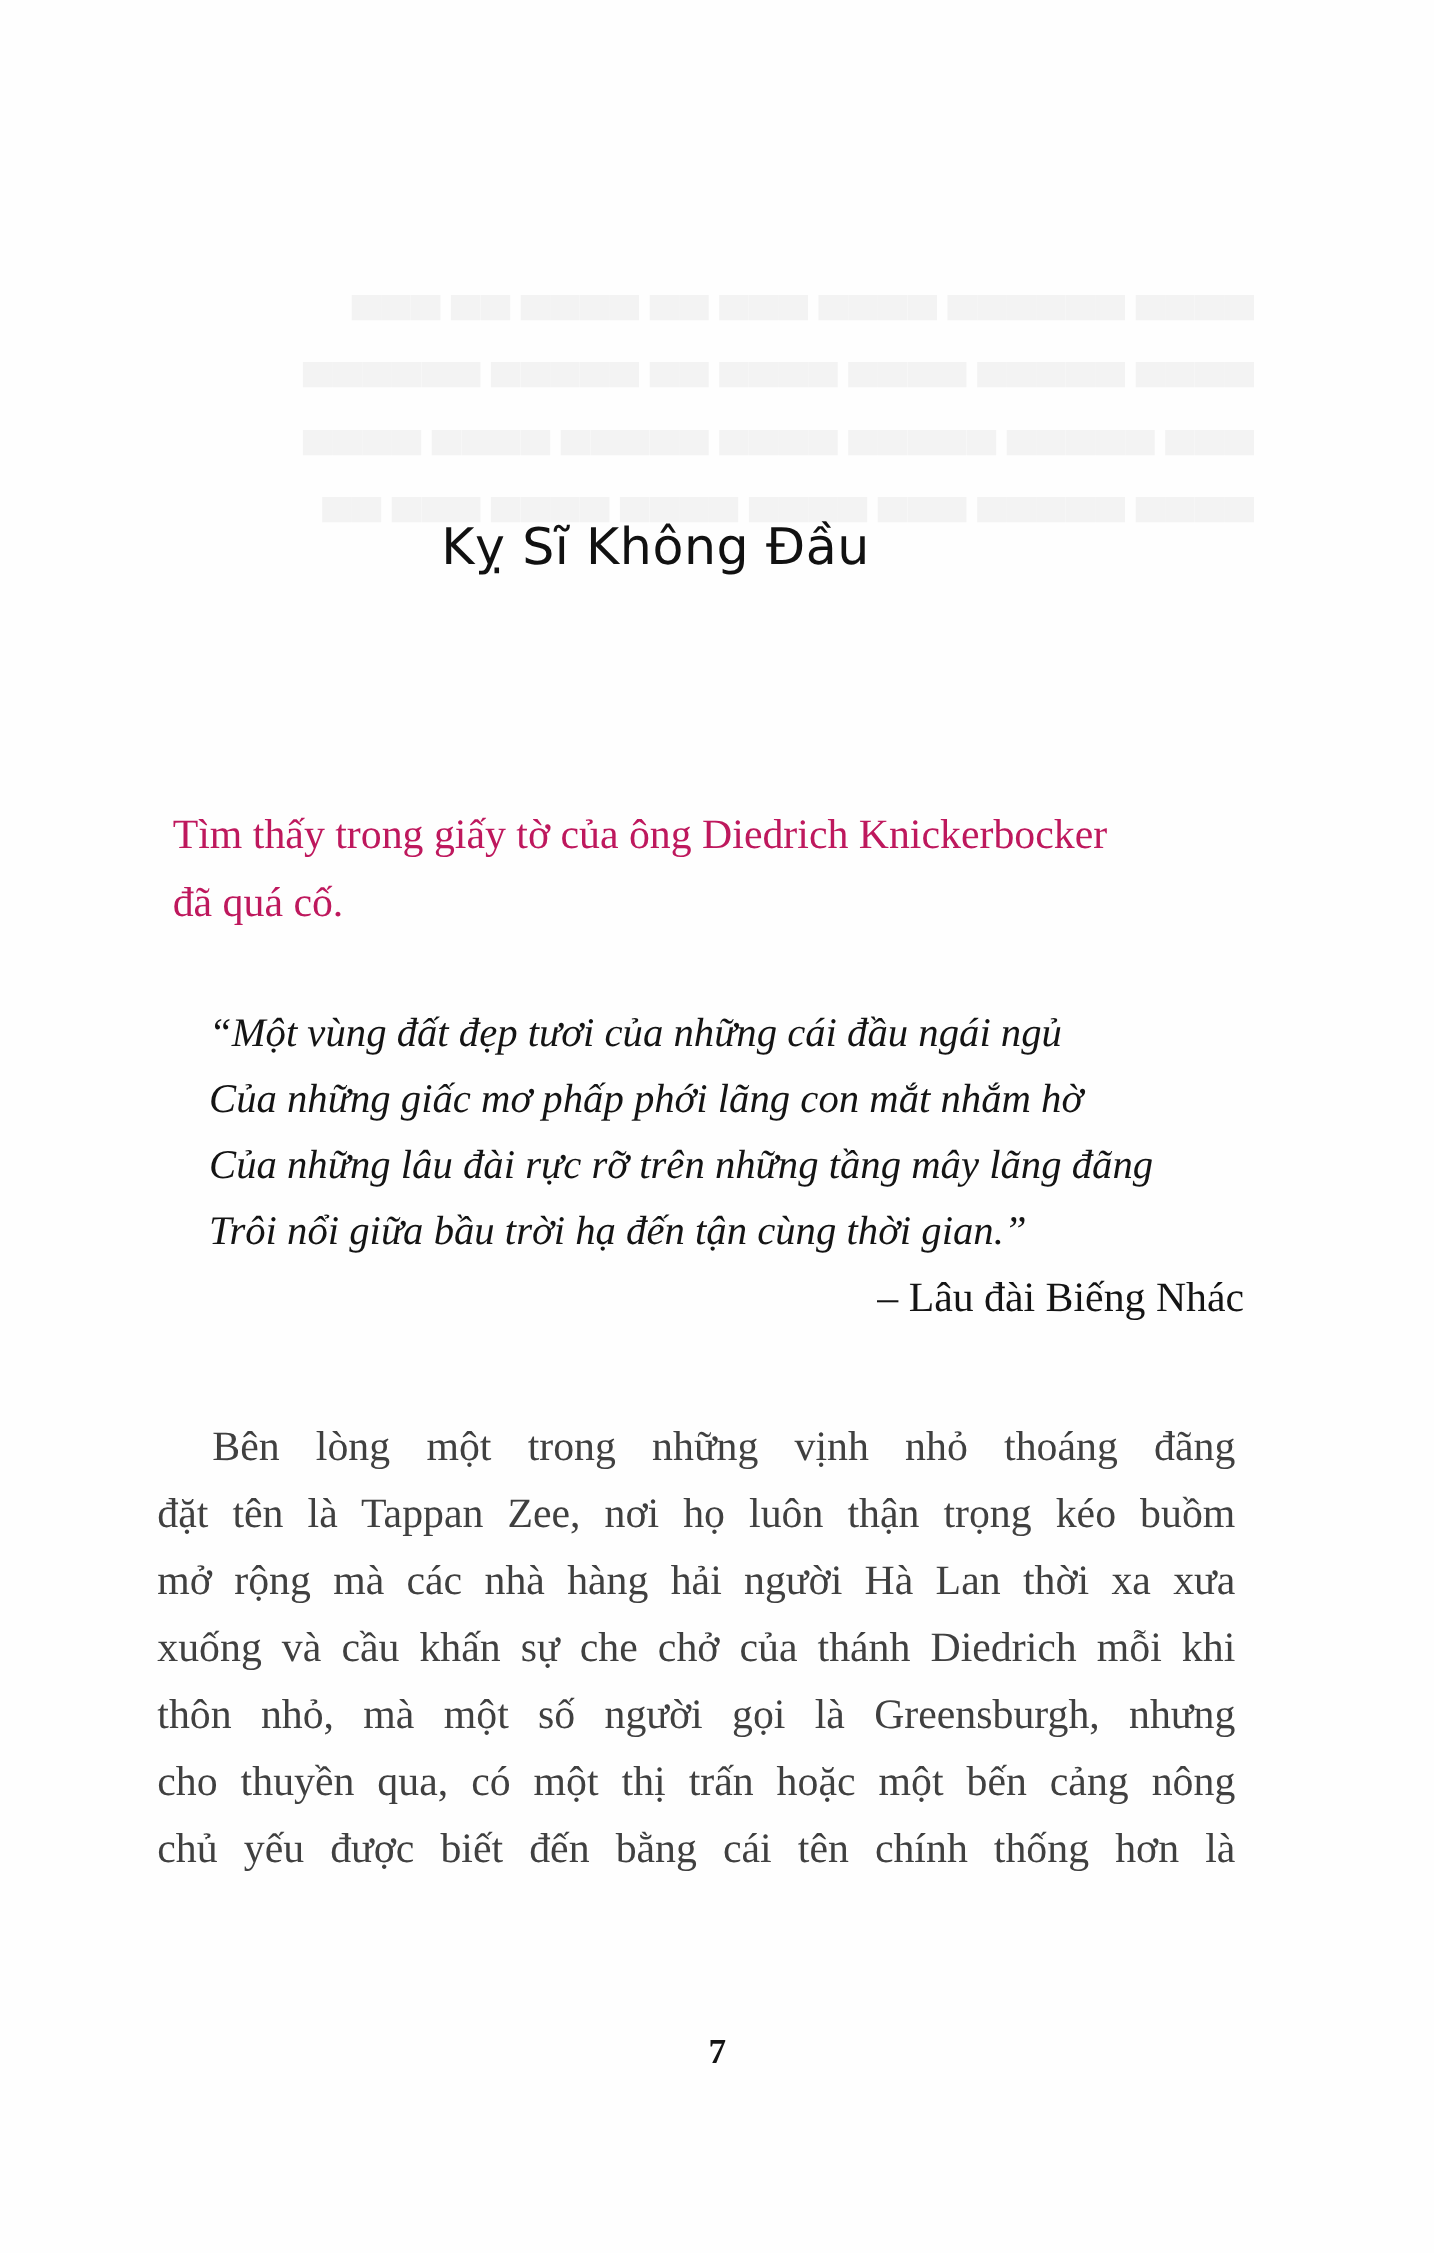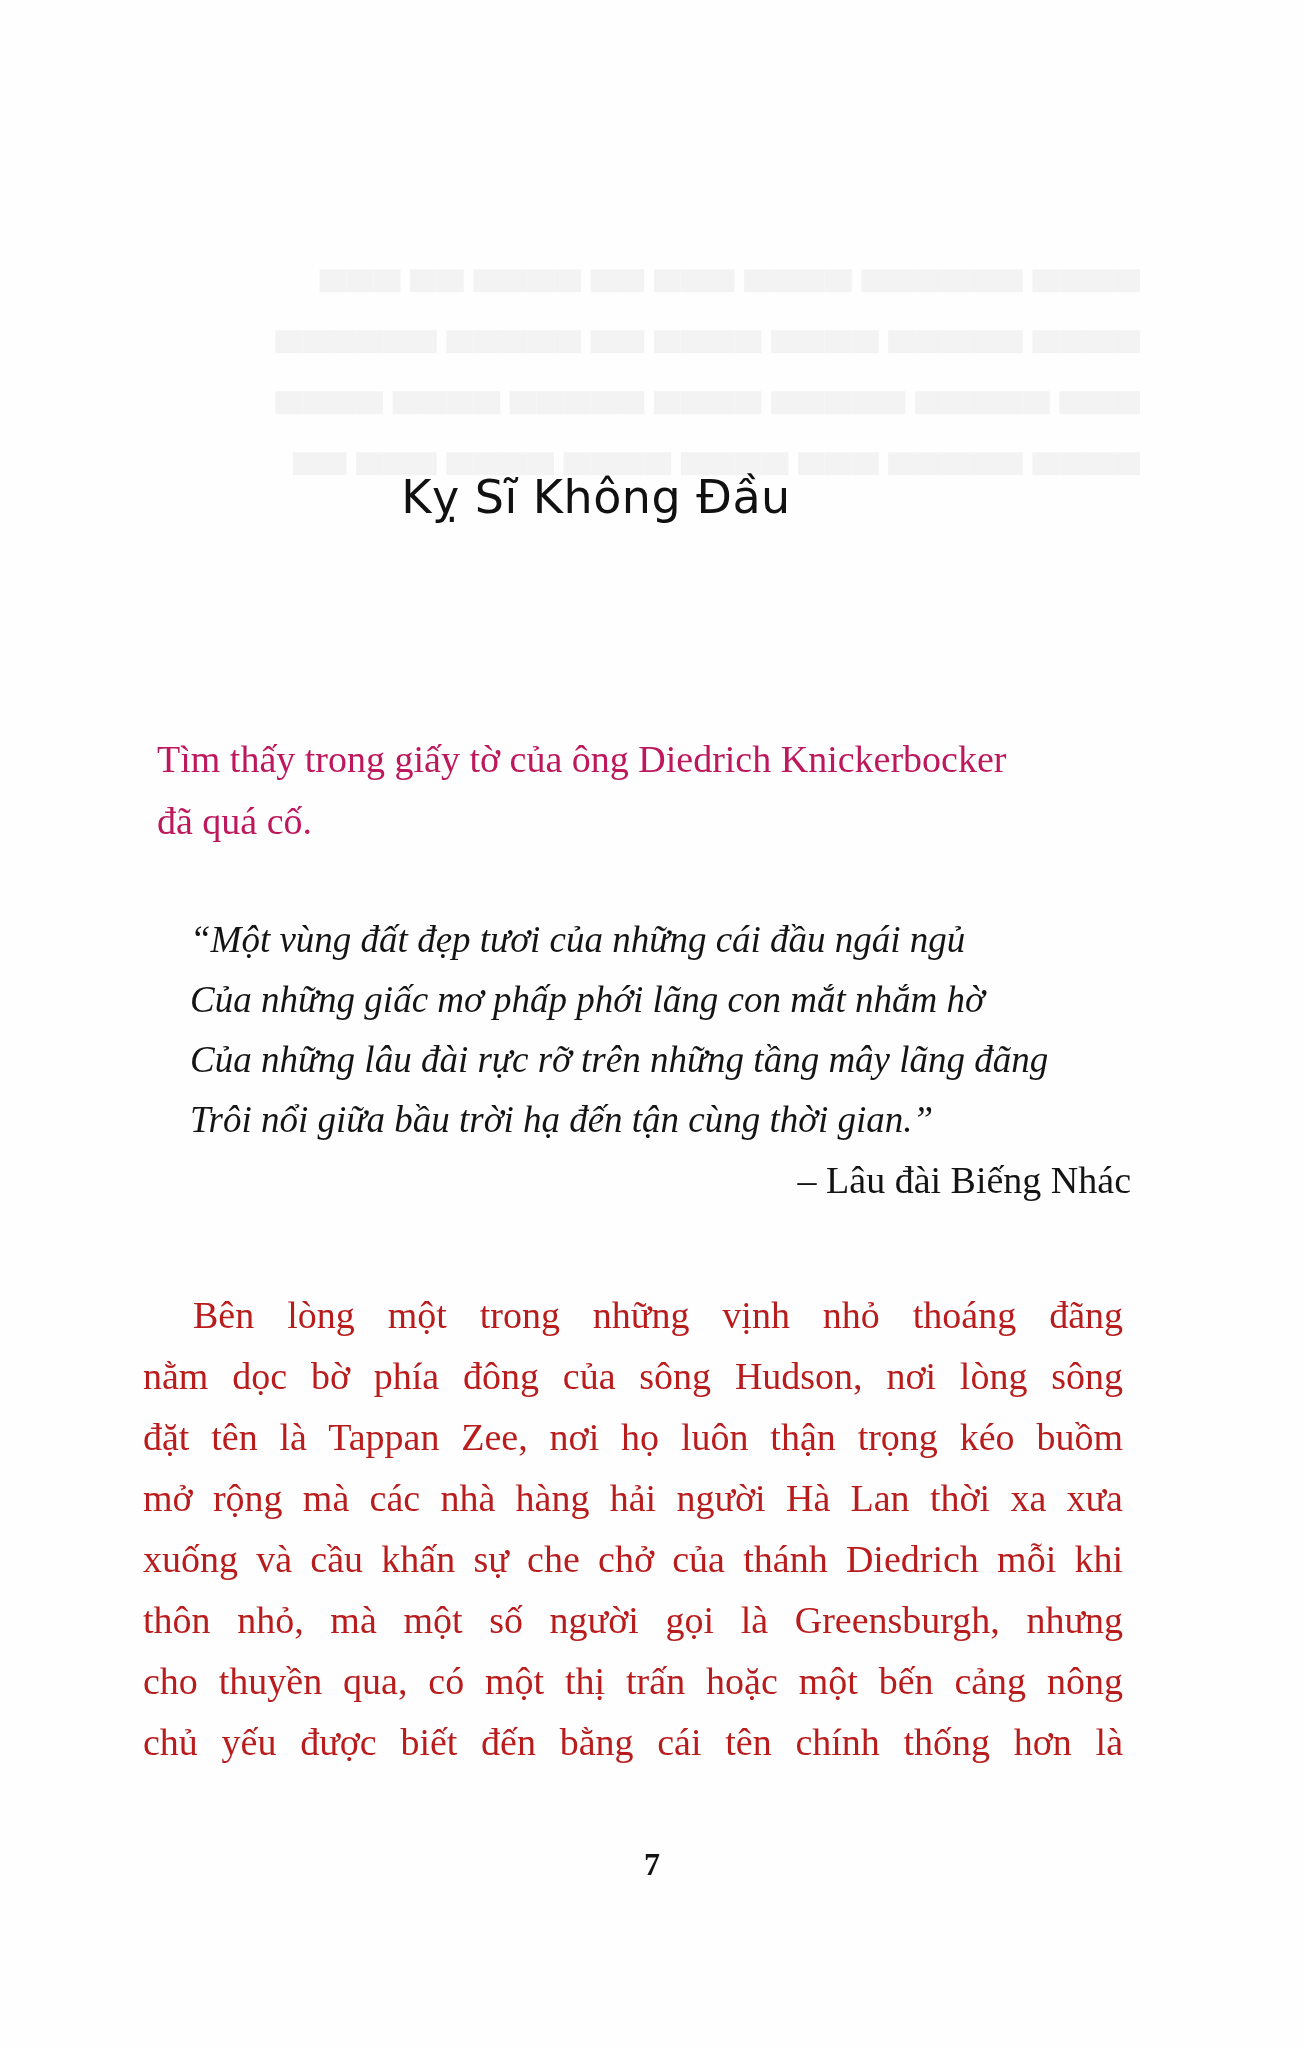--- a/index.html
+++ b/index.html
@@ -77,21 +77,21 @@
       white-space: nowrap;
     }
     .body-text {
       position: absolute;
       left: 143px;
       top: 1285px;
       width: 980px;
       font-family: "Liberation Serif", serif;
       font-size: 38px;
       line-height: 61px;
-      color: #b91c1c;
+      color: #404040;
     }
     .body-text .line {
       display: block;
       white-space: nowrap;
       text-align: justify;
       text-align-last: justify;
     }
     .body-text .line.first { padding-left: 50px; }
     .page-number {
       position: absolute;
@@ -128,21 +128,20 @@
     <span class="line">“Một vùng đất đẹp tươi của những cái đầu ngái ngủ</span>
     <span class="line">Của những giấc mơ phấp phới lãng con mắt nhắm hờ</span>
     <span class="line">Của những lâu đài rực rỡ trên những tầng mây lãng đãng</span>
     <span class="line">Trôi nổi giữa bầu trời hạ đến tận cùng thời gian.”</span>
   </div>
 
   <div class="attribution">– Lâu đài Biếng Nhác</div>
 
   <div class="body-text">
     <span class="line first">Bên lòng một trong những vịnh nhỏ thoáng đãng</span>
-    <span class="line">nằm dọc bờ phía đông của sông Hudson, nơi lòng sông</span>
     <span class="line">đặt tên là Tappan Zee, nơi họ luôn thận trọng kéo buồm</span>
     <span class="line">mở rộng mà các nhà hàng hải người Hà Lan thời xa xưa</span>
     <span class="line">xuống và cầu khấn sự che chở của thánh Diedrich mỗi khi</span>
     <span class="line">thôn nhỏ, mà một số người gọi là Greensburgh, nhưng</span>
     <span class="line">cho thuyền qua, có một thị trấn hoặc một bến cảng nông</span>
     <span class="line">chủ yếu được biết đến bằng cái tên chính thống hơn là</span>
   </div>
 
   <div class="page-number">7</div>
 

